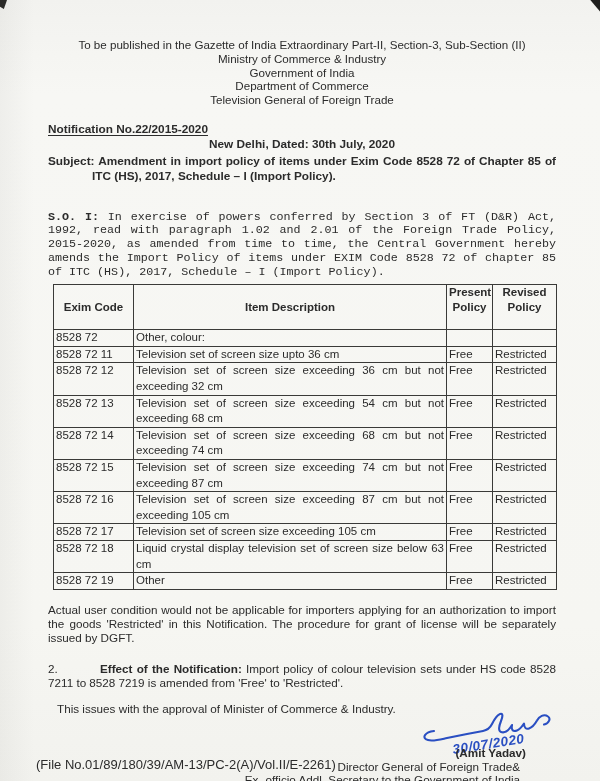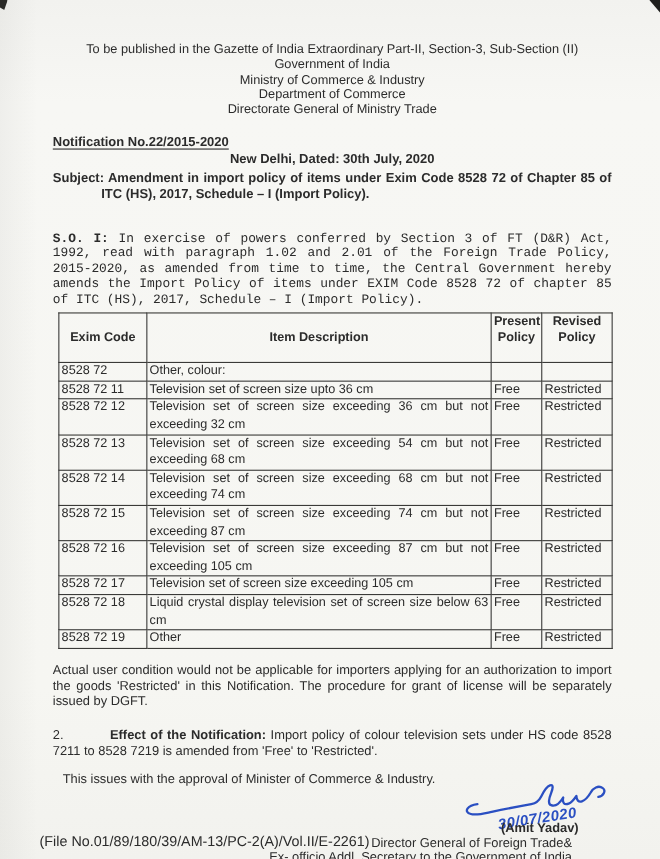--- a/index.html
+++ b/index.html
@@ -80,24 +80,24 @@
 </head>
 <body>
 
 <div class="scan-mark-tl"></div>
 <div class="scan-mark-tr"></div>
 
 <div class="doc">
 
   <div class="hdr">
     <div>To be published in the Gazette of India Extraordinary Part-II, Section-3, Sub-Section (II)</div>
+    <div>Ministry of Commerce &amp; Industry</div>
     <div>Government of India</div>
-    <div>Ministry of Commerce &amp; Industry</div>
     <div>Department of Commerce</div>
-    <div>Directorate General of Ministry Trade</div>
+    <div>Television General of Foreign Trade</div>
   </div>
 
   <div class="notif-title">Notification No.22/2015-2020</div>
   <div class="dateline">New Delhi, Dated: 30th July, 2020</div>
 
   <p class="subject"><span>Subject:</span> <span>Amendment in import policy of items under Exim Code 8528 72 of Chapter 85 of ITC (HS), 2017, Schedule – I (Import Policy).</span></p>
 
   <p class="so-para"><span class="so-lead">S.O. I:</span> <span>In exercise of powers conferred by Section 3 of FT (D&amp;R) Act, 1992, read with paragraph 1.02 and 2.01 of the Foreign Trade Policy, 2015-2020, as amended from time to time, the Central Government hereby amends the Import Policy of items under EXIM Code 8528 72 of chapter 85 of ITC (HS), 2017, Schedule – I (Import Policy).</span></p>
 
   <table class="policy">

